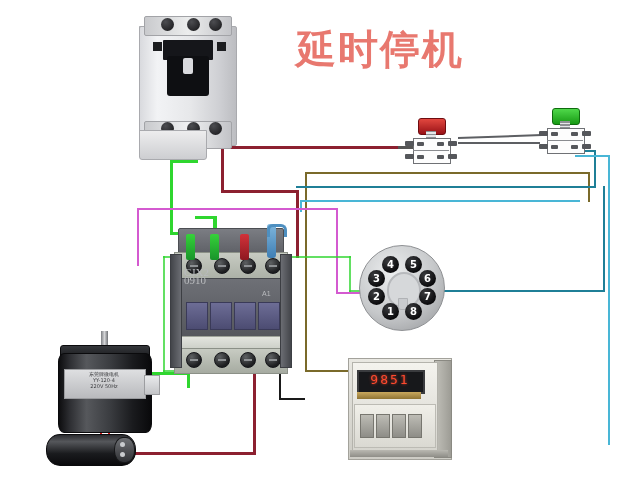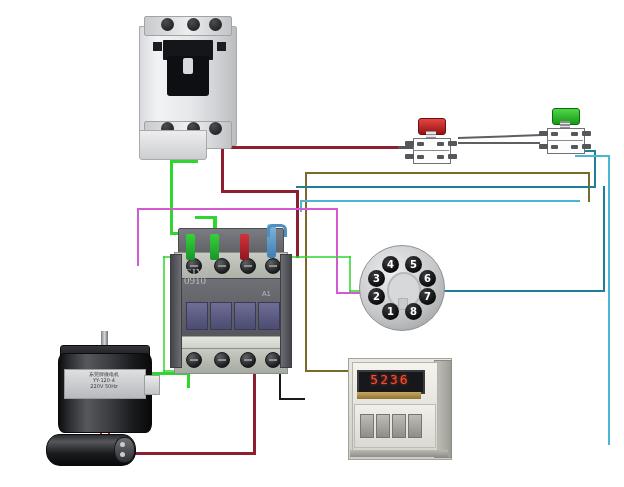--- a/index.html
+++ b/index.html
@@ -135,20 +135,21 @@
   .timer .side{position:absolute;left:86px;top:2px;width:16px;height:96px;
           background:linear-gradient(90deg,#c2c1ba,#9d9c95);border:1px solid #8a8982;}
   .timer .foot{position:absolute;left:2px;top:92px;width:98px;height:7px;
           background:linear-gradient(180deg,#b9b8b1,#8f8e88);}
 </style>
 </head>
 <body>
 
 <div class="stage">
 
+  <div class="abs title">延时停机</div>
 
   <div>
 
     <div class="wire abs" style="left:195px;top:146px;width:3px;height:14px;background:#2fd62f;"></div>
     <div class="wire abs" style="left:170px;top:160px;width:28px;height:3px;background:#2fd62f;"></div>
     <div class="wire abs" style="left:170px;top:160px;width:3px;height:75px;background:#2fd62f;"></div>
     <div class="wire abs" style="left:170px;top:232px;width:22px;height:3px;background:#2fd62f;"></div>
     <div class="wire abs" style="left:189px;top:232px;width:4px;height:26px;background:#2fd62f;"></div>
 
     <div class="wire abs" style="left:213px;top:216px;width:4px;height:42px;background:#2fd62f;"></div>
@@ -326,21 +327,21 @@
     <div class="end"></div>
     <div class="tpin" style="left:74px;top:8px;"></div>
     <div class="tpin" style="left:74px;top:18px;"></div>
   </div>
 
   <div class="abs timer">
     <div class="case"></div>
     <div class="side"></div>
     <div class="bezel"></div>
     <div class="disp"></div>
-    <div class="digits">5236</div>
+    <div class="digits">9851</div>
     <div class="gold"></div>
     <div class="panel"></div>
     <div class="tw" style="left:12px;"></div>
     <div class="tw" style="left:28px;"></div>
     <div class="tw" style="left:44px;"></div>
     <div class="tw" style="left:60px;"></div>
     <div class="foot"></div>
   </div>
 
 

